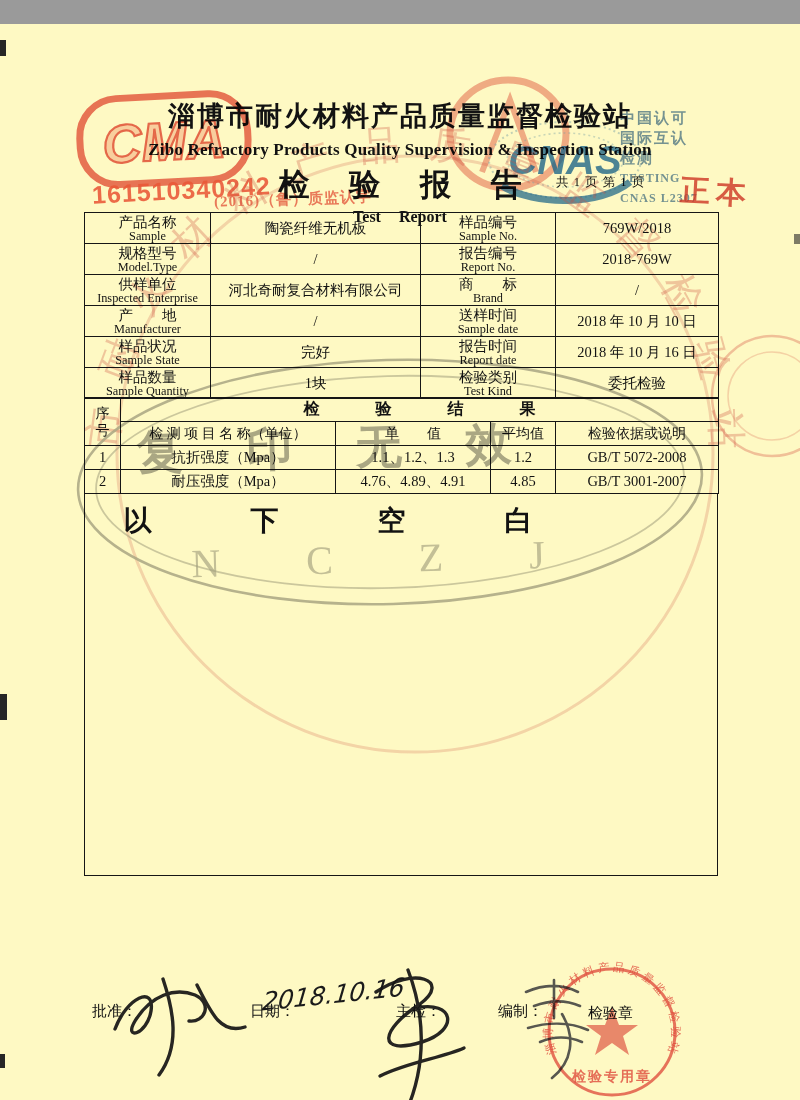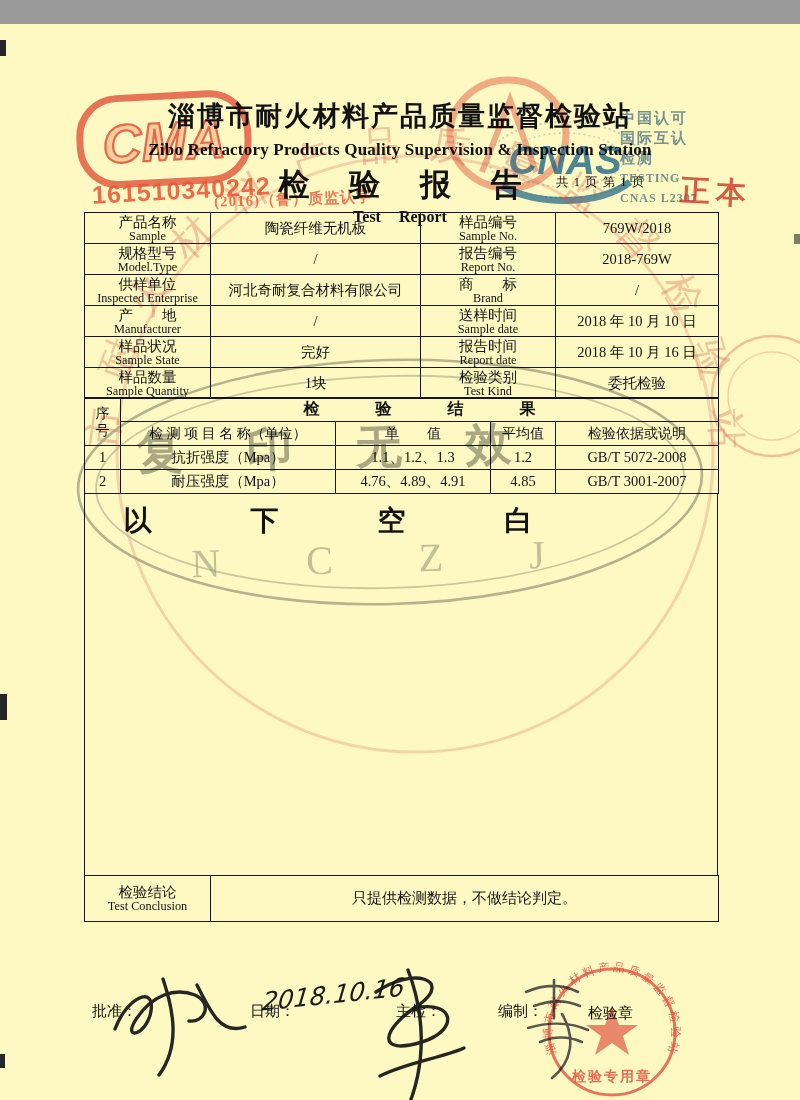--- a/index.html
+++ b/index.html
@@ -193,27 +193,20 @@
     <div class="blankbox">
       <div class="blank-note">以 下 空 白</div>
     </div>
 
     <table class="grid mt">
       <colgroup>
           <col style="width:126px">
           <col style="width:508px">
         </colgroup>
       <tbody>
-        <tr class="r47">
-          <td>
-              <div class="cn">检验结论</div>
-              <div class="en">Test Conclusion</div>
-            </td>
-          <td class="concl-val">只提供检测数据，不做结论判定。</td>
-        </tr>
       </tbody>
     </table>
   </div>
 
   <div class="flabel" style="left:92px;top:978px;text-align:right;">批准：</div>
   <div class="flabel" style="left:250px;top:978px;">日期：</div>
   <div class="flabel" style="left:396px;top:978px;">主检：</div>
   <div class="flabel" style="left:498px;top:978px;">编制：</div>
   <div class="flabel" style="left:588px;top:980px;">检验章</div>
   <div class="hand-date">2018.10.16</div>

